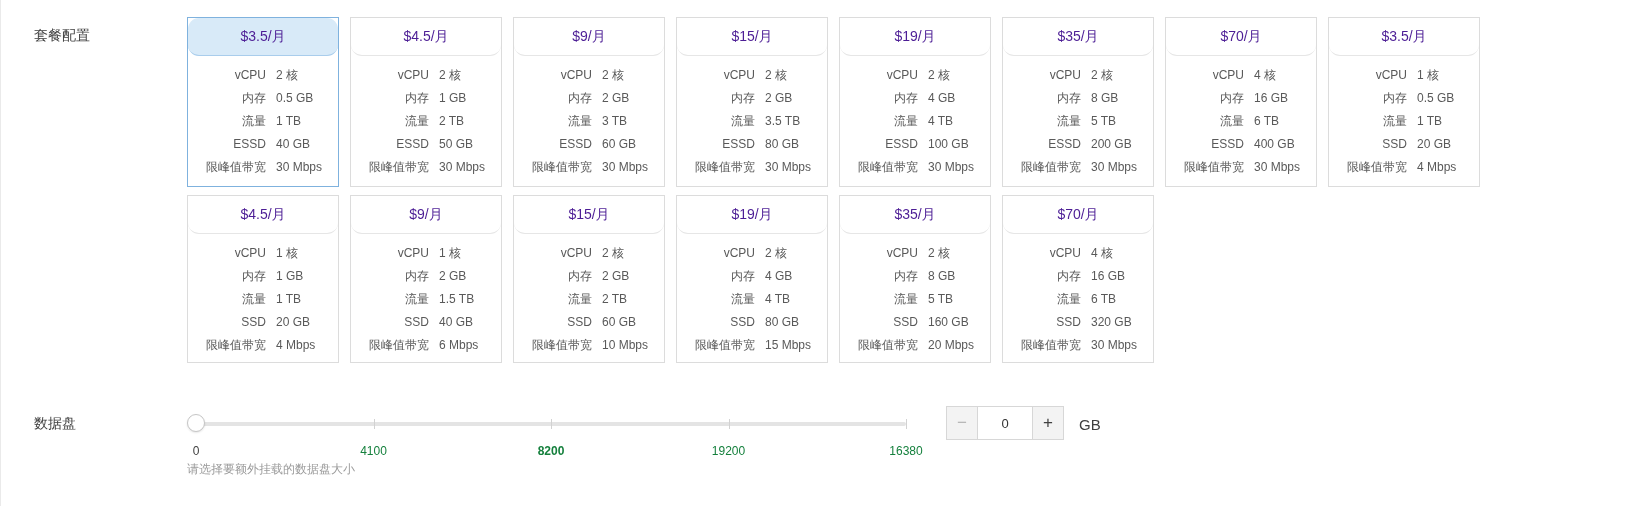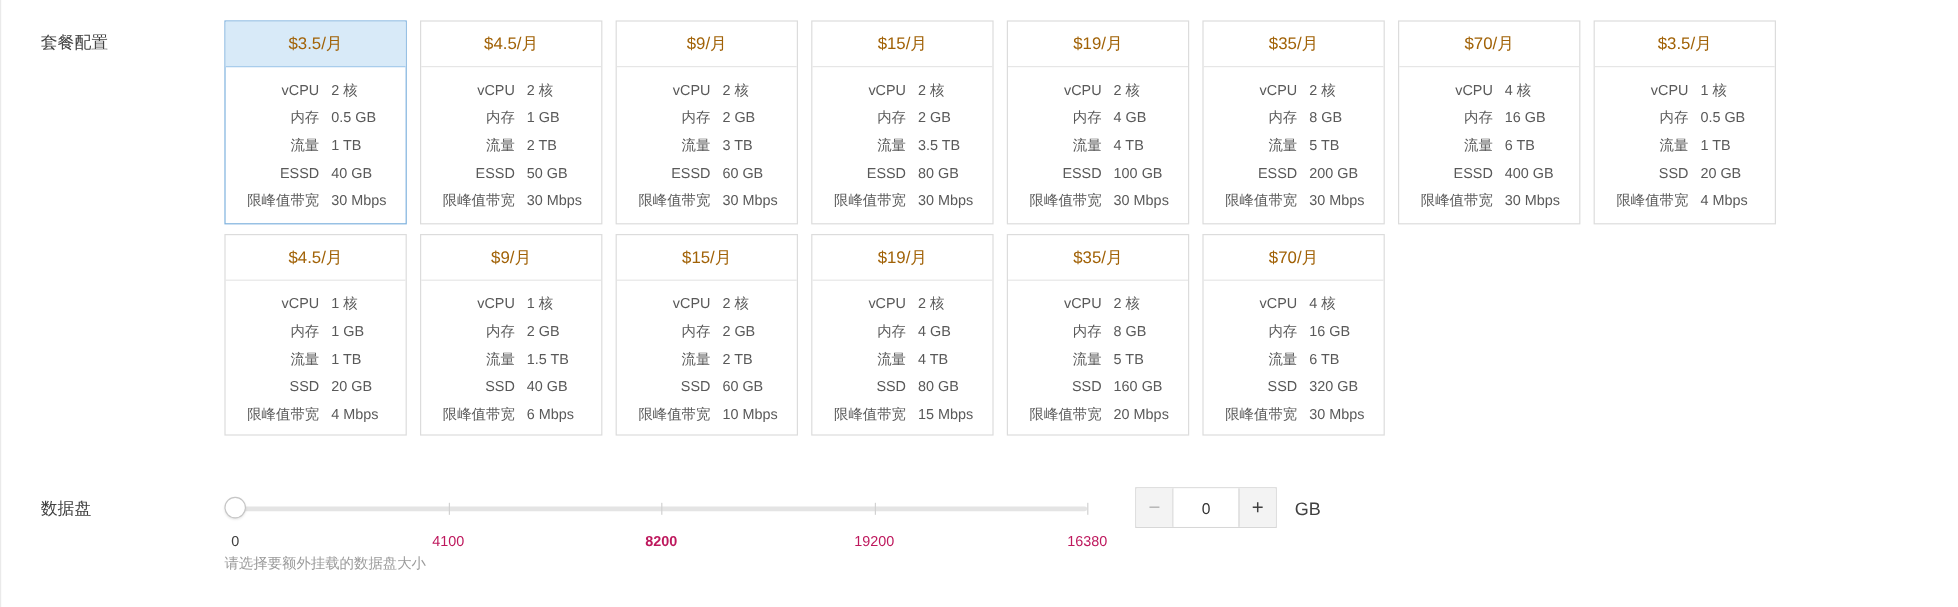--- a/index.html
+++ b/index.html
@@ -17,41 +17,41 @@
   .card-row{display:flex;gap:11px;}
   .card-row + .card-row{margin-top:8px;}
   .plan-card{
     width:152px;height:170px;box-sizing:border-box;background:#fff;
     border:1px solid #dcdcdc;cursor:pointer;
   }
   .card-row.second .plan-card{height:168px;}
   .plan-card.selected{border-color:#7fb2de;}
   .plan-header{
     height:37px;display:flex;align-items:center;justify-content:center;
-    font-size:14px;color:#a16207;border-bottom:1px solid #e6e6e6;
+    font-size:14px;color:#4c1d95;border-bottom:1px solid #e6e6e6;border-radius:11px;
   }
   .plan-card.selected .plan-header{background:#d8eaf8;border-bottom-color:#a9cdec;}
   .plan-body{padding-top:8px;}
   .spec-row{
     display:grid;grid-template-columns:78px 1fr;column-gap:10px;
     font-size:12px;color:#595959;line-height:23px;
   }
   .spec-label{text-align:right;white-space:nowrap;}
   .spec-value{text-align:left;white-space:nowrap;}
 
   
   .slider-area{position:absolute;left:186px;top:413px;width:720px;height:46px;}
   .slider-track{position:absolute;left:9px;width:710px;top:9px;height:4px;background:#e4e4e4;border-radius:2px;cursor:pointer;}
   .slider-tick{position:absolute;top:6px;width:1px;height:10px;background:#d2d2d2;}
   .slider-handle{
     position:absolute;top:1px;left:0;width:18px;height:18px;border-radius:50%;
     background:#fff;border:1px solid #c6c6c6;box-sizing:border-box;
     box-shadow:0 1px 2px rgba(0,0,0,.10);cursor:grab;
   }
-  .slider-label{position:absolute;top:31px;font-size:12px;color:#be185d;transform:translateX(-50%);white-space:nowrap;}
+  .slider-label{position:absolute;top:31px;font-size:12px;color:#15803d;transform:translateX(-50%);white-space:nowrap;}
   .slider-label.active{color:#404040;}
   .disk-hint{position:absolute;left:186px;top:461px;font-size:12px;color:#9b9b9b;}
 
   
   .stepper{
     position:absolute;left:945px;top:406px;width:118px;height:34px;
     display:flex;box-sizing:border-box;border:1px solid #d7d7d7;background:#fff;
   }
   .step-btn{
     width:30px;flex:0 0 30px;display:flex;align-items:center;justify-content:center;

